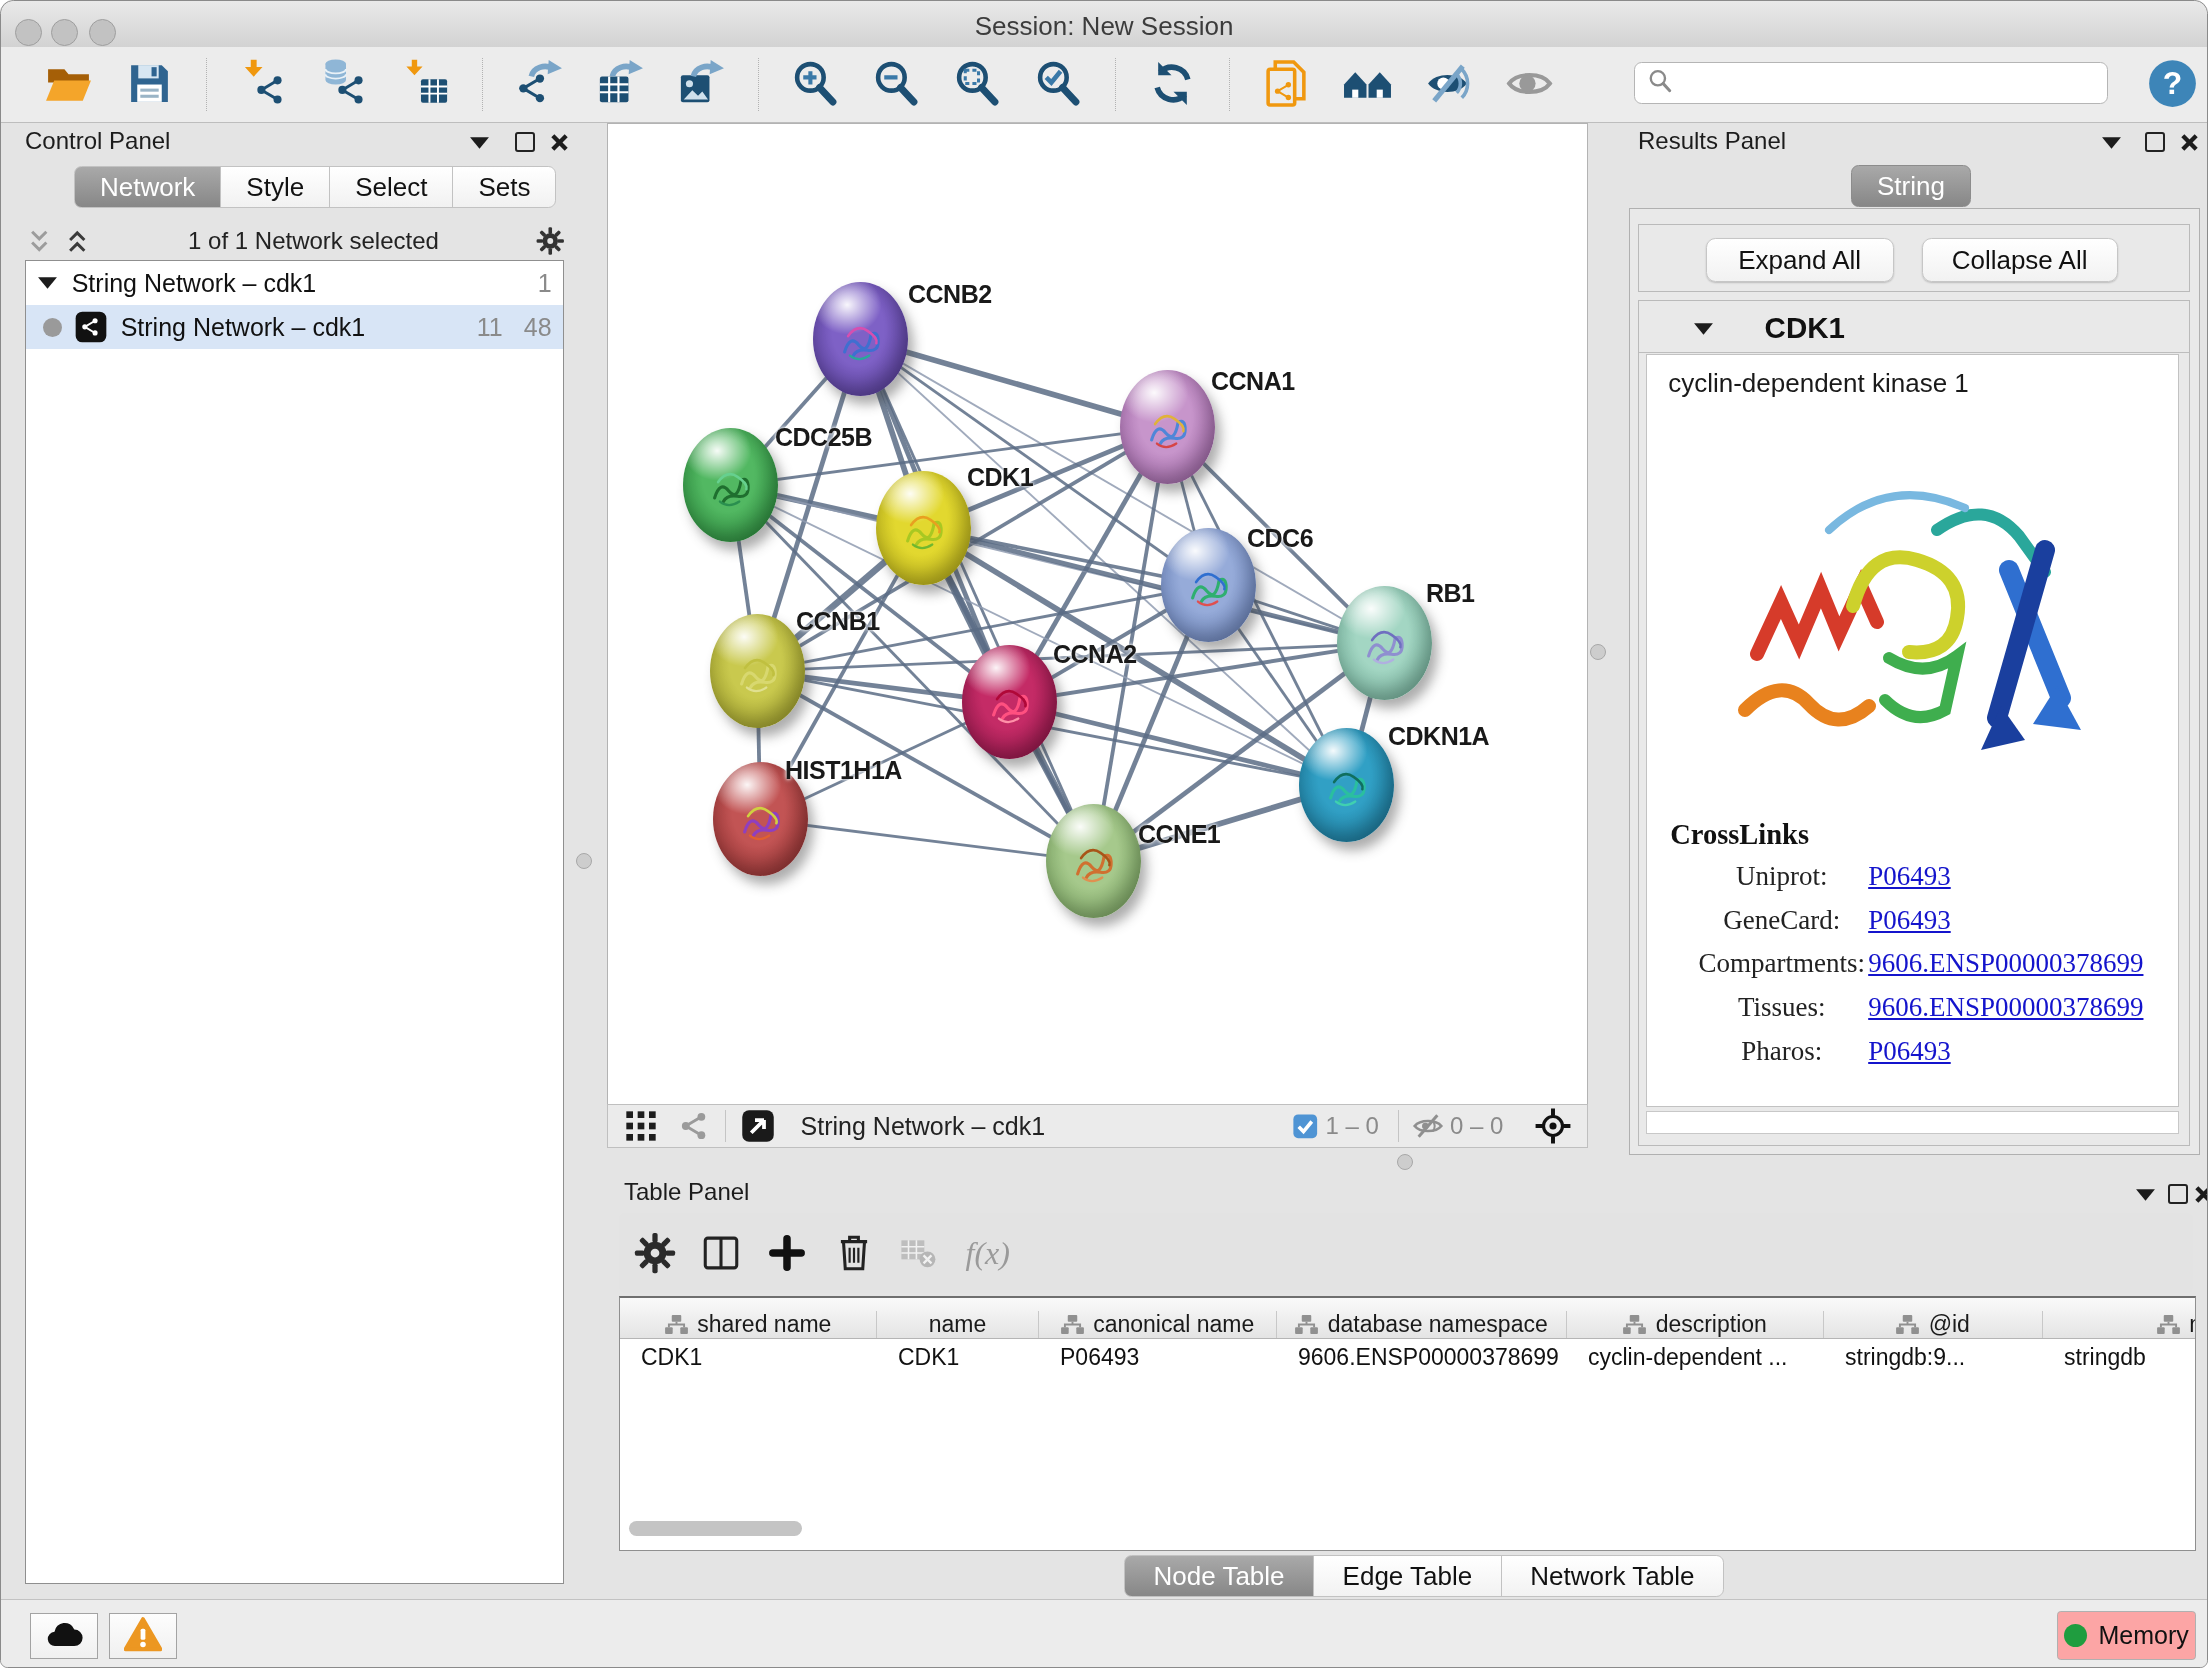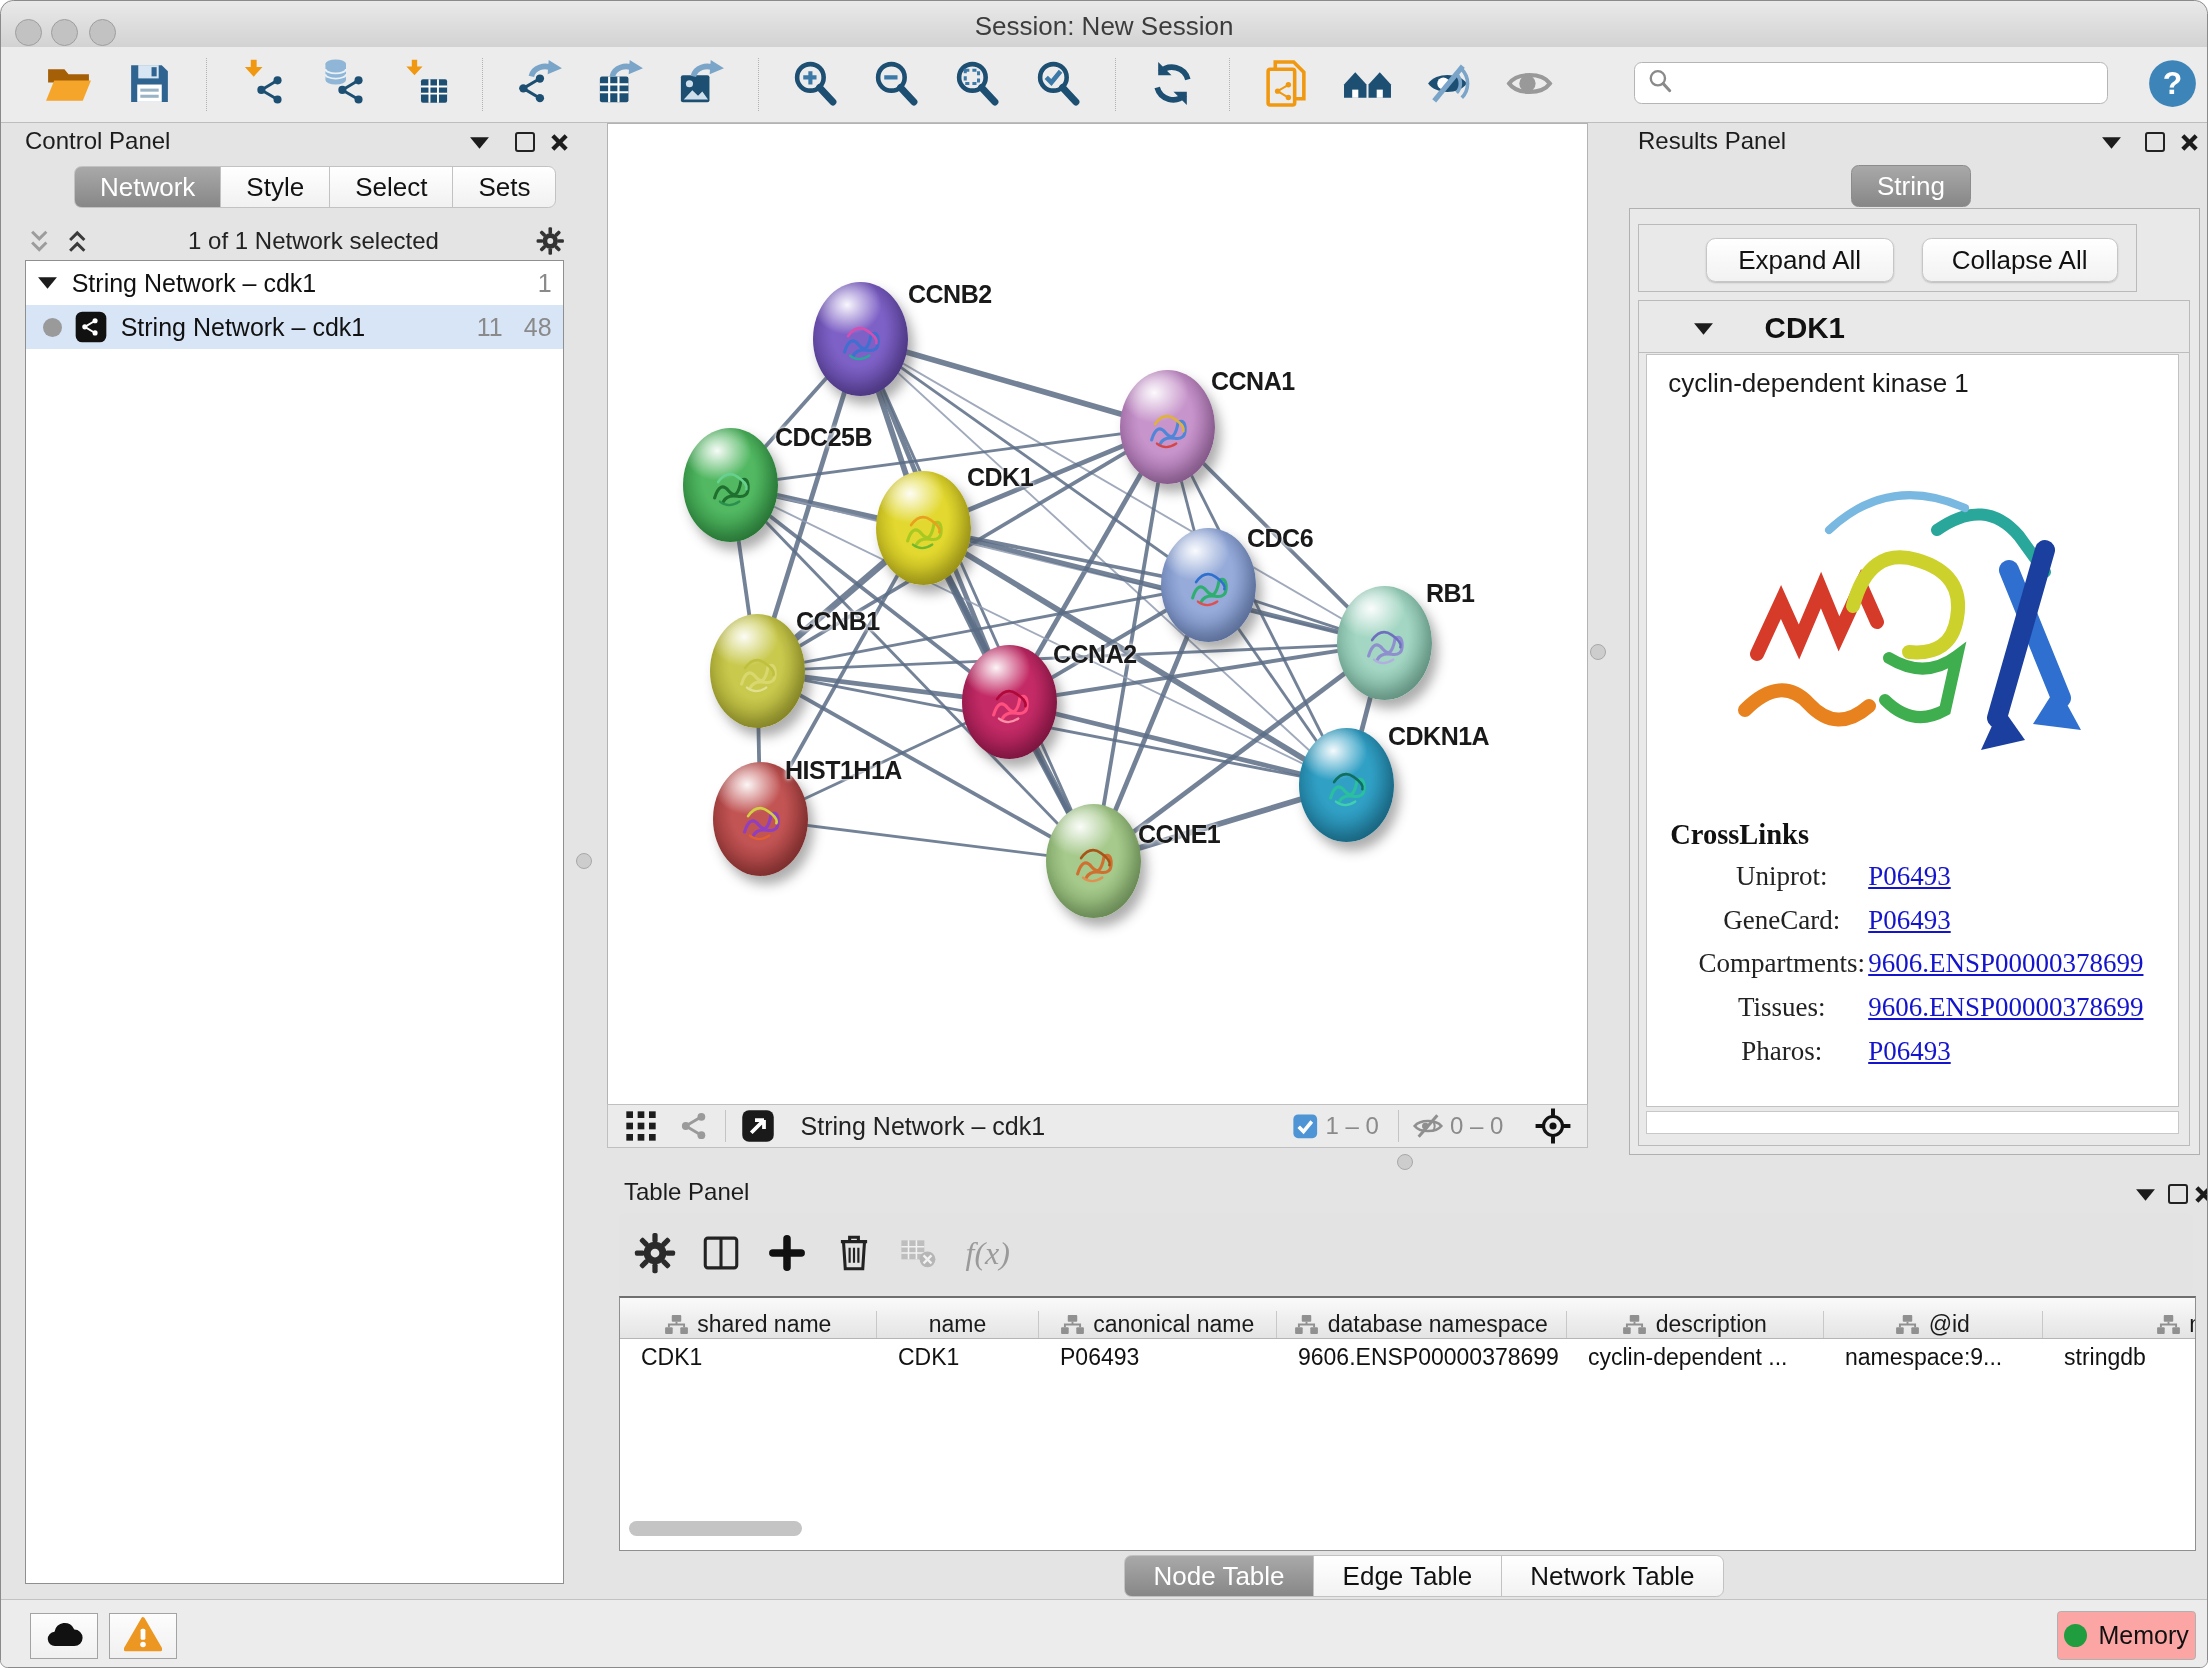--- a/index.html
+++ b/index.html
@@ -48,21 +48,21 @@
     border:1px solid #bfbfbf;box-sizing:border-box;display:flex;align-items:center;}
   .nettb .vsep{width:0;height:32px;border-left:1.9px solid #c4c4c4;margin:0 13.3px;}
   .netcount{font-size:24px;color:#8a8a8a;margin:0 5.7px;}
   .nettitle{font-size:25px;color:#222;margin-left:25px;}
   .splitdot{position:absolute;width:14.3px;height:14.3px;border-radius:50%;background:#cdcdcd;border:1px solid #a8a8a8;}
   
   .rp-tab{position:absolute;left:1850px;top:164px;height:40px;line-height:40px;padding:0 25px;
     background:linear-gradient(#a9a9a9,#878787);color:#fff;font-size:26px;border:1px solid #8c8c8c;border-radius:7.6px;}
   .rp-outer{position:absolute;left:1628px;top:207px;width:571px;height:947px;background:#e9e9e9;
     border:1.9px solid #b0b0b0;box-sizing:border-box;}
-  .rp-btnbox{position:absolute;left:7.6px;top:15px;width:499px;height:68px;border:1.9px solid #bababa;box-sizing:border-box;}
+  .rp-btnbox{position:absolute;left:7.6px;top:15px;width:552px;height:68px;border:1.9px solid #bababa;box-sizing:border-box;}
   .rp-btn{position:absolute;top:13.3px;height:44px;background:linear-gradient(#ffffff,#f2f2f2);
     border:1px solid #c6c6c6;border-radius:9.5px;font-size:26px;color:#111;box-shadow:0 1px 1.9px rgba(0,0,0,.2);}
   .rp-gene{position:absolute;left:7.6px;top:91px;width:552px;height:846px;border:1.9px solid #bababa;box-sizing:border-box;}
   .rp-genehdr{position:absolute;left:0;top:0;width:100%;height:51px;border-bottom:1px solid #bdbdbd;}
   .rp-inner{position:absolute;left:7.6px;top:53px;width:533px;height:753px;background:#ffffff;
     border:1px solid #c2c2c2;box-sizing:border-box;}
   .cl-heading{position:absolute;left:23px;top:464px;font-family:"Liberation Serif",serif;font-weight:bold;font-size:28.5px;color:#111;}
   .clrow{position:absolute;left:48px;font-family:"Liberation Serif",serif;font-size:27px;color:#222;width:466px;display:flex;text-align:center;}
   .cllabel{width:173px;}
   .cllink{color:#1414cc;text-decoration:underline;cursor:pointer;}
@@ -816,21 +816,21 @@
           </span>
           <span>namespace</span>
         </div>
       </div>
       <div class="trowdata">
         <div class="td" style="width:257px">CDK1</div>
         <div class="td" style="width:162px">CDK1</div>
         <div class="td" style="width:238px">P06493</div>
         <div class="td" style="width:290px">9606.ENSP00000378699</div>
         <div class="td" style="width:257px">cyclin-dependent ...</div>
-        <div class="td" style="width:219px">namespace:9...</div>
+        <div class="td" style="width:219px">stringdb:9...</div>
         <div class="td" style="width:380px">stringdb</div>
       </div>
     </div>
   <div class="hscroll"></div>
   <div class="tp-tabs" id="tp-tabs">
       <div class="ttab sel">Node Table</div>
       <div class="ttab">Edge Table</div>
       <div class="ttab">Network Table</div>
     </div>
 

